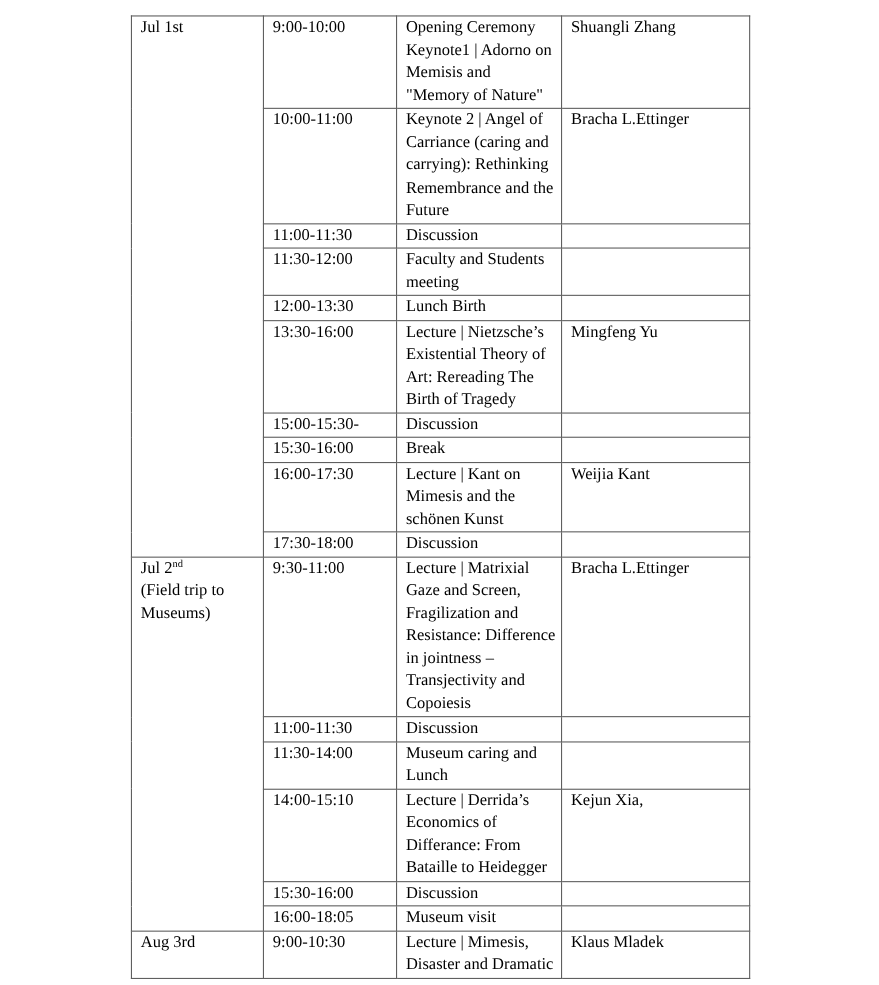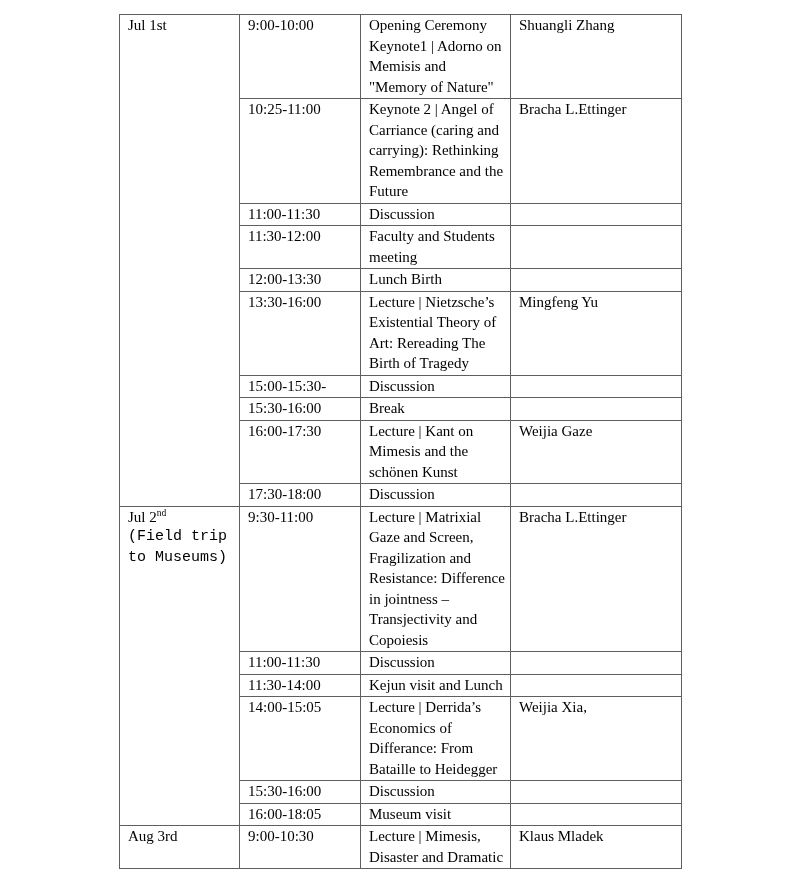--- a/index.html
+++ b/index.html
@@ -39,21 +39,21 @@
     font-size: 15px;
     line-height: 20.5px;
     overflow: hidden;
   }
   td.cell.event { white-space: pre-wrap; }
   sup.date-sup {
     font-size: 9.5px;
     line-height: 0;
     vertical-align: super;
   }
-  .date-note { margin: 0; font-family: Liberation Mono, monospace; }
+  .date-note { margin: 0; }
 </style>
 </head>
 <body>
 
 <div class="page">
   <div class="table-wrap">
     <table class="schedule">
       <colgroup>
         <col class="c-date">
         <col class="c-time">
@@ -64,21 +64,21 @@
           <tr>
     <td class="cell date" rowspan="10"><span>Jul 1st</span><sup class="date-sup"></sup>
     <div class="date-note"></div>
   </td>
             <td class="cell time">9:00-10:00</td>
     <td class="cell event">Opening Ceremony
 Keynote1 | Adorno on Memisis and "Memory of Nature"</td>
     <td class="cell speaker">Shuangli Zhang</td>
   </tr>
           <tr>
-    <td class="cell time">10:25-11:00</td>
+    <td class="cell time">10:00-11:00</td>
     <td class="cell event">Keynote 2 | Angel of Carriance (caring and carrying): Rethinking Remembrance and the Future</td>
     <td class="cell speaker">Bracha L.Ettinger</td>
   </tr>
           <tr>
     <td class="cell time">11:00-11:30</td>
     <td class="cell event">Discussion</td>
     <td class="cell speaker"></td>
   </tr>
           <tr>
     <td class="cell time">11:30-12:00</td>
@@ -101,21 +101,21 @@
     <td class="cell speaker"></td>
   </tr>
           <tr>
     <td class="cell time">15:30-16:00</td>
     <td class="cell event">Break</td>
     <td class="cell speaker"></td>
   </tr>
           <tr>
     <td class="cell time">16:00-17:30</td>
     <td class="cell event">Lecture | Kant on Mimesis and the schönen Kunst</td>
-    <td class="cell speaker">Weijia Gaze</td>
+    <td class="cell speaker">Weijia Kant</td>
   </tr>
           <tr>
     <td class="cell time">17:30-18:00</td>
     <td class="cell event">Discussion</td>
     <td class="cell speaker"></td>
   </tr>
           <tr>
     <td class="cell date" rowspan="6"><span>Jul 2</span><sup class="date-sup">nd</sup>
     <div class="date-note">(Field trip to Museums)</div>
   </td>
@@ -123,27 +123,27 @@
     <td class="cell event">Lecture | Matrixial Gaze and Screen, Fragilization and Resistance: Difference in jointness – Transjectivity and Copoiesis</td>
     <td class="cell speaker">Bracha L.Ettinger</td>
   </tr>
           <tr>
     <td class="cell time">11:00-11:30</td>
     <td class="cell event">Discussion</td>
     <td class="cell speaker"></td>
   </tr>
           <tr>
     <td class="cell time">11:30-14:00</td>
-    <td class="cell event">Kejun visit and Lunch</td>
+    <td class="cell event">Museum caring and Lunch</td>
     <td class="cell speaker"></td>
   </tr>
           <tr>
-    <td class="cell time">14:00-15:05</td>
+    <td class="cell time">14:00-15:10</td>
     <td class="cell event">Lecture | Derrida’s Economics of Differance: From Bataille to Heidegger</td>
-    <td class="cell speaker">Weijia Xia,</td>
+    <td class="cell speaker">Kejun Xia,</td>
   </tr>
           <tr>
     <td class="cell time">15:30-16:00</td>
     <td class="cell event">Discussion</td>
     <td class="cell speaker"></td>
   </tr>
           <tr>
     <td class="cell time">16:00-18:05</td>
     <td class="cell event">Museum visit</td>
     <td class="cell speaker"></td>

